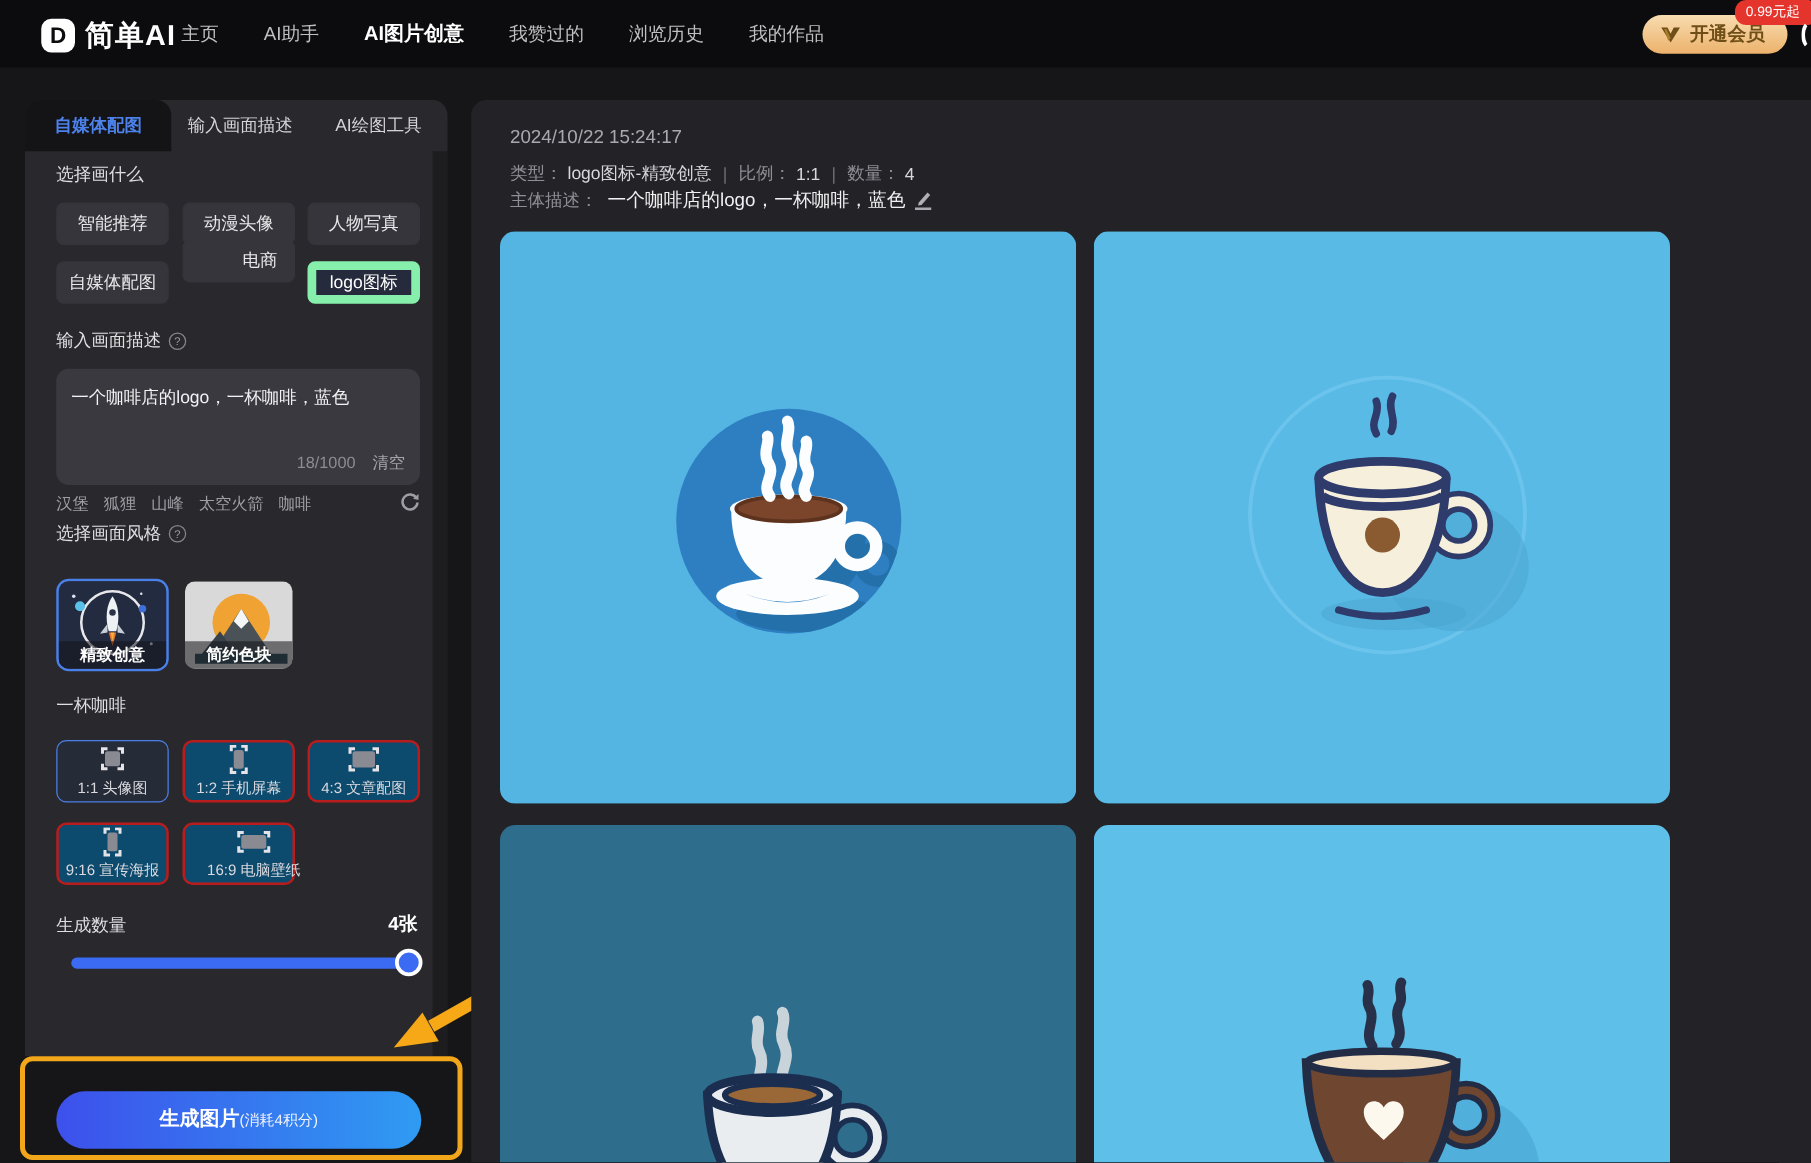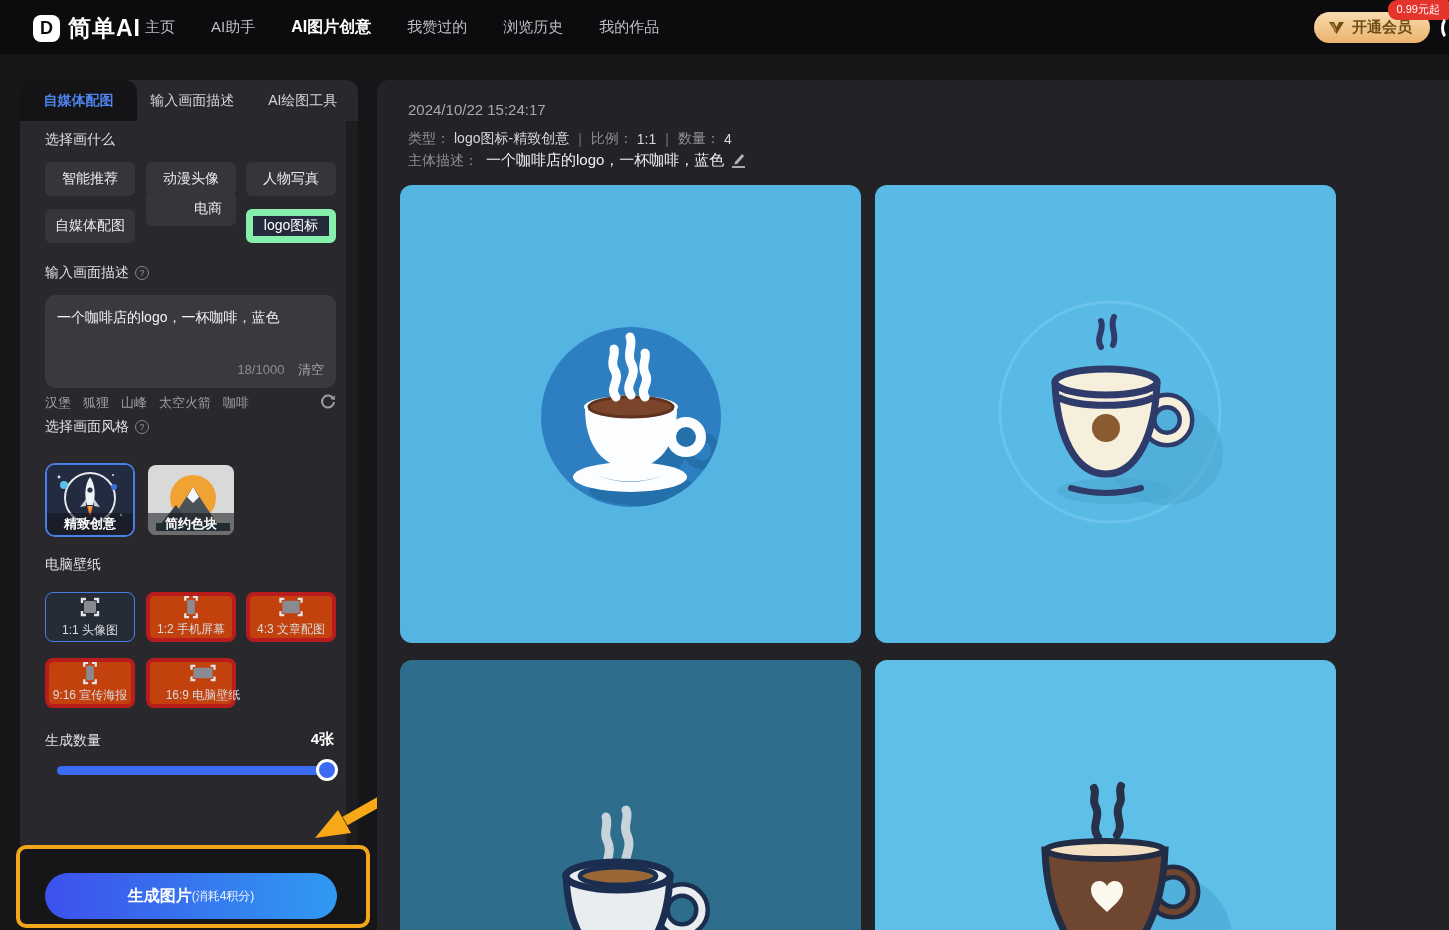--- a/index.html
+++ b/index.html
@@ -47,21 +47,21 @@
   .prompt-count { color:#8C8C92; }
   .prompt-clear { color:#A4A4AA; margin-left:10px; cursor:pointer; }
   .tag-row { position:absolute; left:25px; top:314px; width:291px; display:flex; gap:12px; align-items:flex-start; }
   .tag { color:#9E9EA4; font-size:13px; cursor:pointer; white-space:nowrap; }
   .refresh { margin-left:auto; cursor:pointer; display:flex; }
   .style-card { position:absolute; width:90px; height:74px; border-radius:10px; overflow:hidden;
     border:2px solid transparent; cursor:pointer; }
   .style-card.selected { border:2px solid #4A7FE8; }
   .style-label { position:absolute; left:0; right:0; bottom:0; height:22px; background:rgba(20,20,25,.55);
     color:#FFFFFF; font-size:13px; font-weight:bold; display:flex; align-items:center; justify-content:center; }
-  .ratio-card { position:absolute; width:90px; height:50px; background:#c2410c; border:4px solid #b91c1c;
+  .ratio-card { position:absolute; width:90px; height:50px; background:#0c4a6e; border:2px solid #b91c1c;
     border-radius:8px; display:flex; flex-direction:column; align-items:center; justify-content:center;
     gap:2px; cursor:pointer; }
   .ratio-card.selected { background:#262B38; border:1px solid #4A7FE8; }
   .ratio-card .rlabel { color:#DADADE; font-size:12px; white-space:nowrap; }
   .count-label { position:absolute; left:25px; top:652px; color:#DFDFE3; font-size:14px; }
   .count-value { position:absolute; right:24px; top:650px; color:#FFFFFF; font-size:15px; font-weight:bold; }
   .slider { position:absolute; left:37px; top:686px; width:270px; height:9px; background:#3B6BF2;
     border-radius:5px; cursor:pointer; }
   .slider-handle { position:absolute; right:-11px; top:-7px; width:22px; height:22px; background:#3B6BF2;
     border:3px solid #FFFFFF; border-radius:50%; cursor:grab; }
@@ -191,21 +191,21 @@
         <path d="M43,12 C48,19 49,30 46,40 L40,40 C37,30 38,19 43,12 Z" fill="#EFF2F5"></path>
         <circle cx="43" cy="25" r="2.6" fill="#2A3348"></circle>
         <path d="M39,34 L33,42 L39,41 Z" fill="#C9CFD8"></path>
         <path d="M47,34 L53,42 L47,41 Z" fill="#C9CFD8"></path>
         <polygon points="40,41 46,41 43,52" fill="#E8742F"></polygon>
         <polygon points="41.5,41 44.5,41 43,48" fill="#F2B03C"></polygon>
       </svg>
       <div class="style-label">精致创意</div>
     </div>
 
-    <div class="sec-label" style="top:476px;">电脑壁纸</div>
+    <div class="sec-label" style="top:476px;">一杯咖啡</div>
     <div class="ratio-card selected" style="left:25px; top:512px;">
       <svg width="30" height="24" viewBox="0 0 30 24">
         <rect x="9" y="5" width="12" height="12" rx="2" fill="#8A8A92"></rect>
         <path d="M7,7 L7,3 L11,3 M19,3 L23,3 L23,7 M23,15 L23,19 L19,19 M11,19 L7,19 L7,15" fill="none" stroke="#E4E4E8" stroke-width="2.4"></path>
       </svg>
       <span class="rlabel">1:1 头像图</span>
     </div>
     <div class="ratio-card" style="left:126px; top:512px;">
       <svg width="30" height="24" viewBox="0 0 30 24">
         <rect x="11" y="4" width="8" height="15" rx="2" fill="#8A8A92"></rect>

